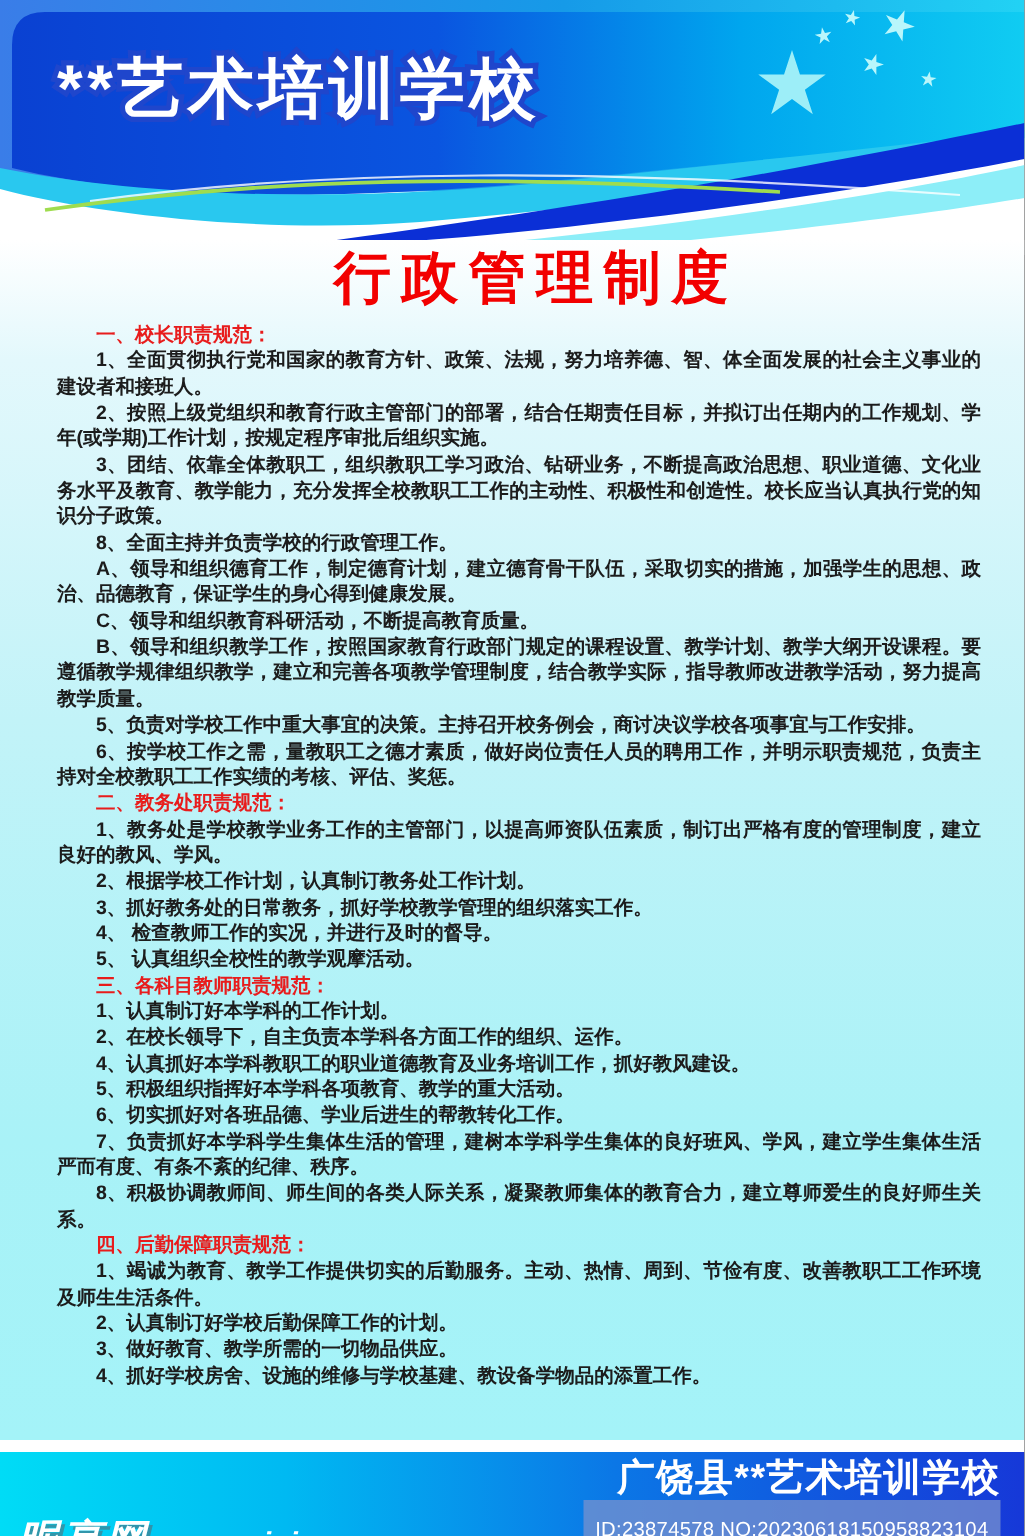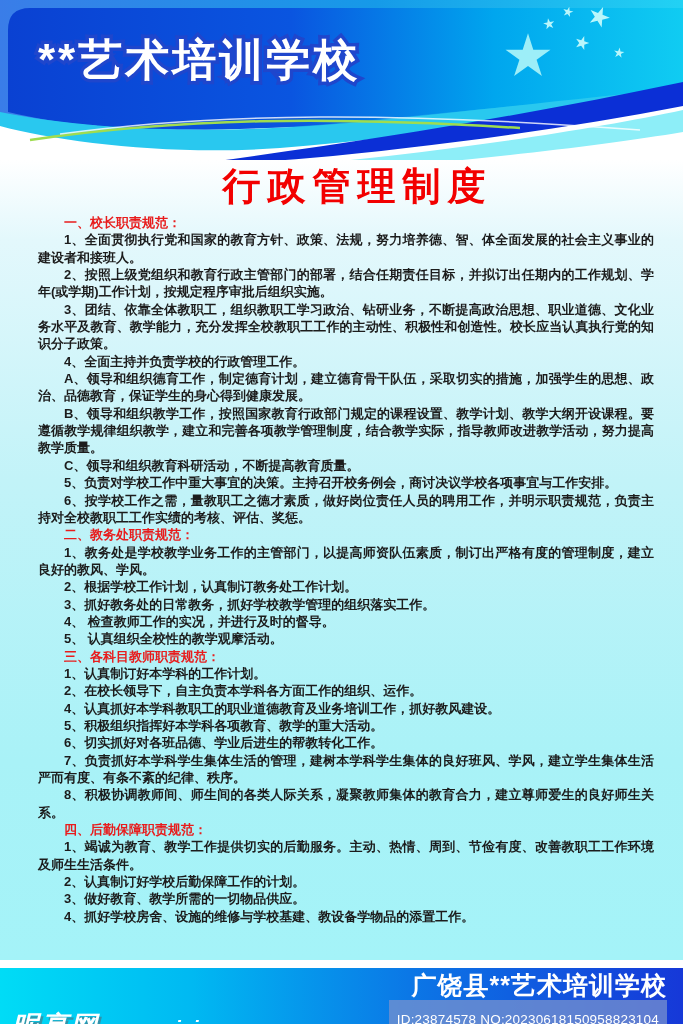--- a/index.html
+++ b/index.html
@@ -132,24 +132,24 @@
     </div>
   </div>
 
   <div class="content">
     <div class="doc-title">行政管理制度</div>
     <div class="doc-body" id="sections">
         <div class="section-heading">一、校长职责规范：</div>
         <p class="para">1、全面贯彻执行党和国家的教育方针、政策、法规，努力培养德、智、体全面发展的社会主义事业的建设者和接班人。</p>
         <p class="para">2、按照上级党组织和教育行政主管部门的部署，结合任期责任目标，并拟订出任期内的工作规划、学年(或学期)工作计划，按规定程序审批后组织实施。</p>
         <p class="para">3、团结、依靠全体教职工，组织教职工学习政治、钻研业务，不断提高政治思想、职业道德、文化业务水平及教育、教学能力，充分发挥全校教职工工作的主动性、积极性和创造性。校长应当认真执行党的知识分子政策。</p>
-        <p class="para">4、全面主持并负责学校的行政管理工作。</p>
+        <p class="para">8、全面主持并负责学校的行政管理工作。</p>
         <p class="para">A、领导和组织德育工作，制定德育计划，建立德育骨干队伍，采取切实的措施，加强学生的思想、政治、品德教育，保证学生的身心得到健康发展。</p>
+        <p class="para">C、领导和组织教育科研活动，不断提高教育质量。</p>
         <p class="para">B、领导和组织教学工作，按照国家教育行政部门规定的课程设置、教学计划、教学大纲开设课程。要遵循教学规律组织教学，建立和完善各项教学管理制度，结合教学实际，指导教师改进教学活动，努力提高教学质量。</p>
-        <p class="para">C、领导和组织教育科研活动，不断提高教育质量。</p>
         <p class="para">5、负责对学校工作中重大事宜的决策。主持召开校务例会，商讨决议学校各项事宜与工作安排。</p>
         <p class="para">6、按学校工作之需，量教职工之德才素质，做好岗位责任人员的聘用工作，并明示职责规范，负责主持对全校教职工工作实绩的考核、评估、奖惩。</p>
         <div class="section-heading">二、教务处职责规范：</div>
         <p class="para">1、教务处是学校教学业务工作的主管部门，以提高师资队伍素质，制订出严格有度的管理制度，建立良好的教风、学风。</p>
         <p class="para">2、根据学校工作计划，认真制订教务处工作计划。</p>
         <p class="para">3、抓好教务处的日常教务，抓好学校教学管理的组织落实工作。</p>
         <p class="para">4、 检查教师工作的实况，并进行及时的督导。</p>
         <p class="para">5、 认真组织全校性的教学观摩活动。</p>
         <div class="section-heading">三、各科目教师职责规范：</div>
         <p class="para">1、认真制订好本学科的工作计划。</p>

